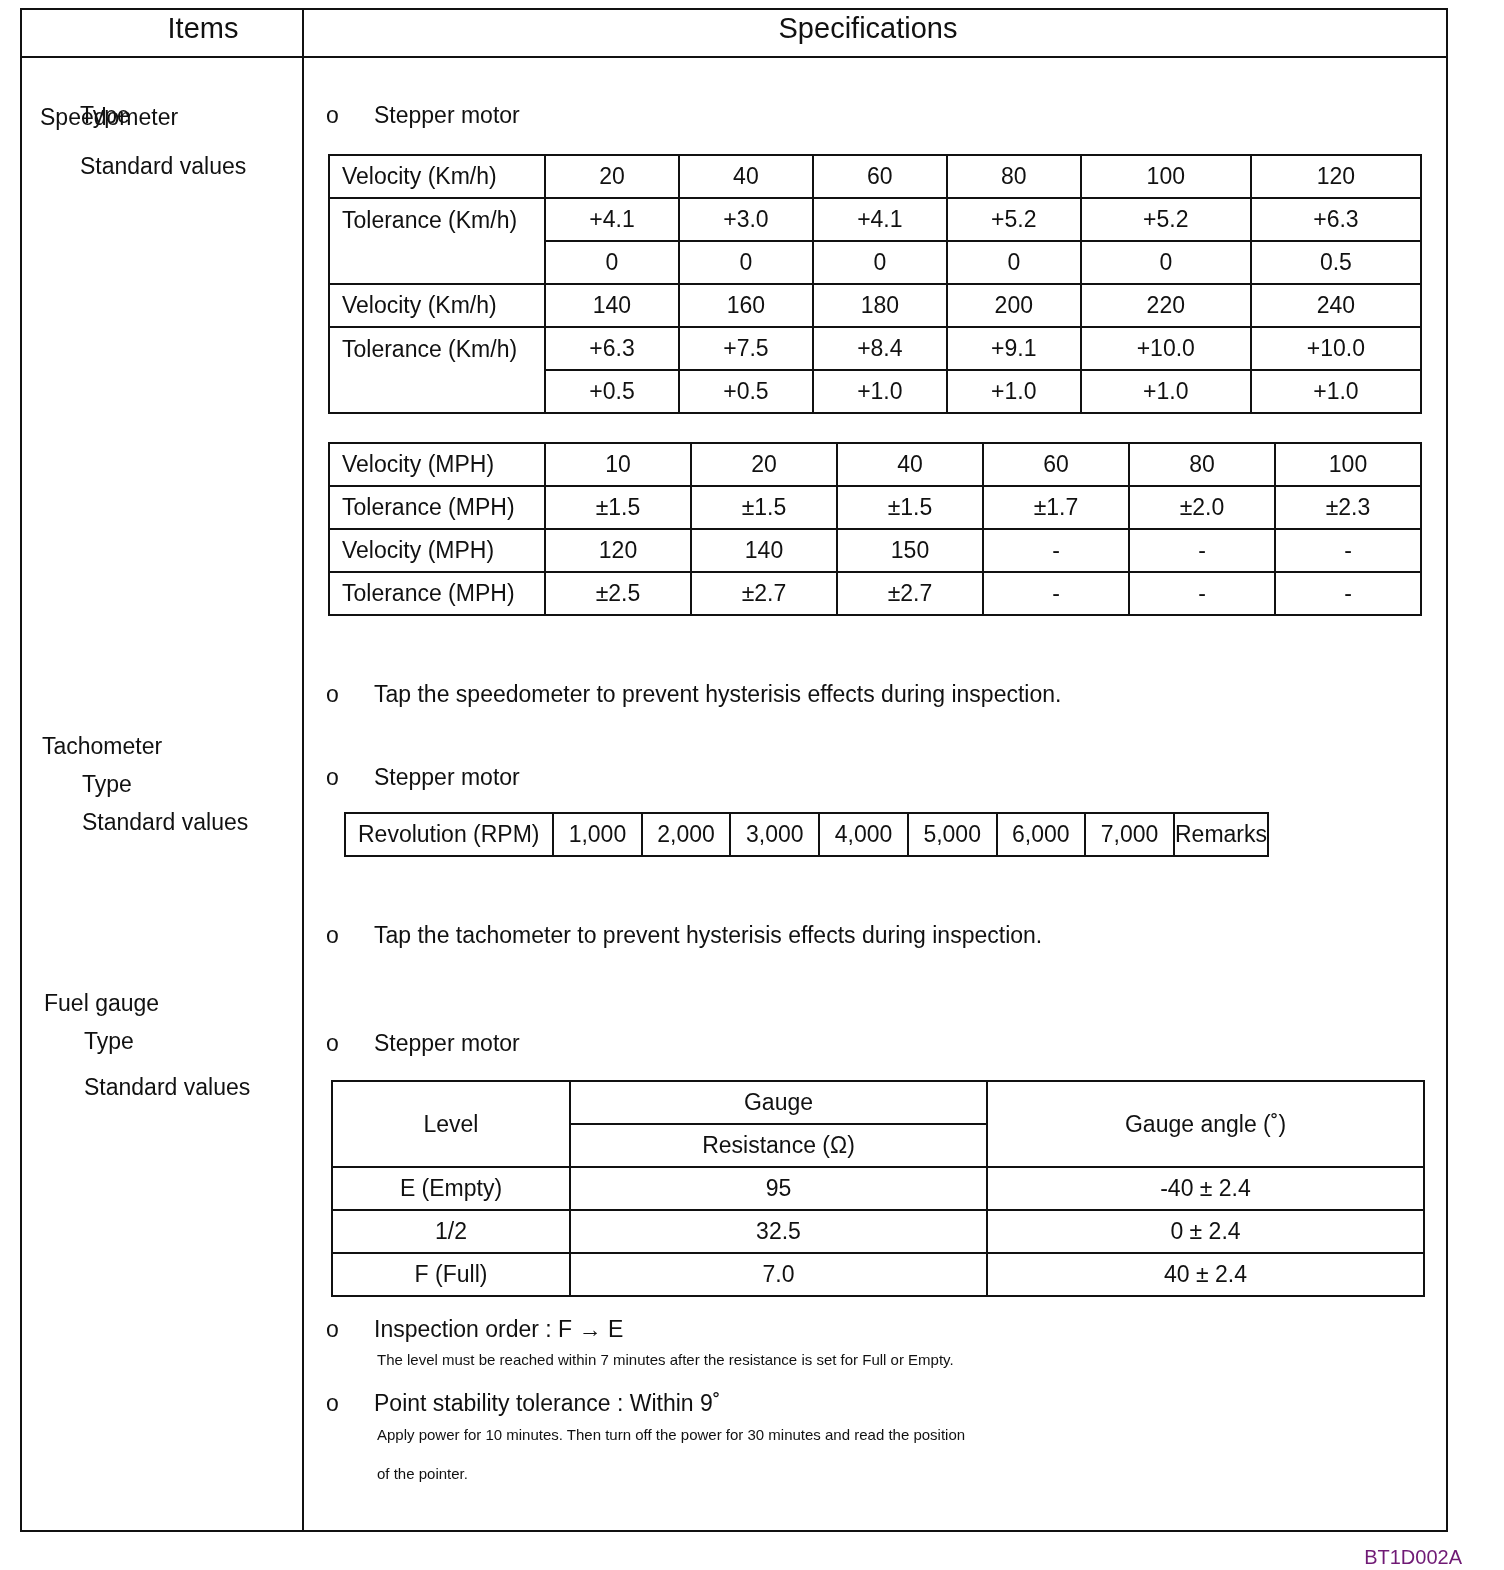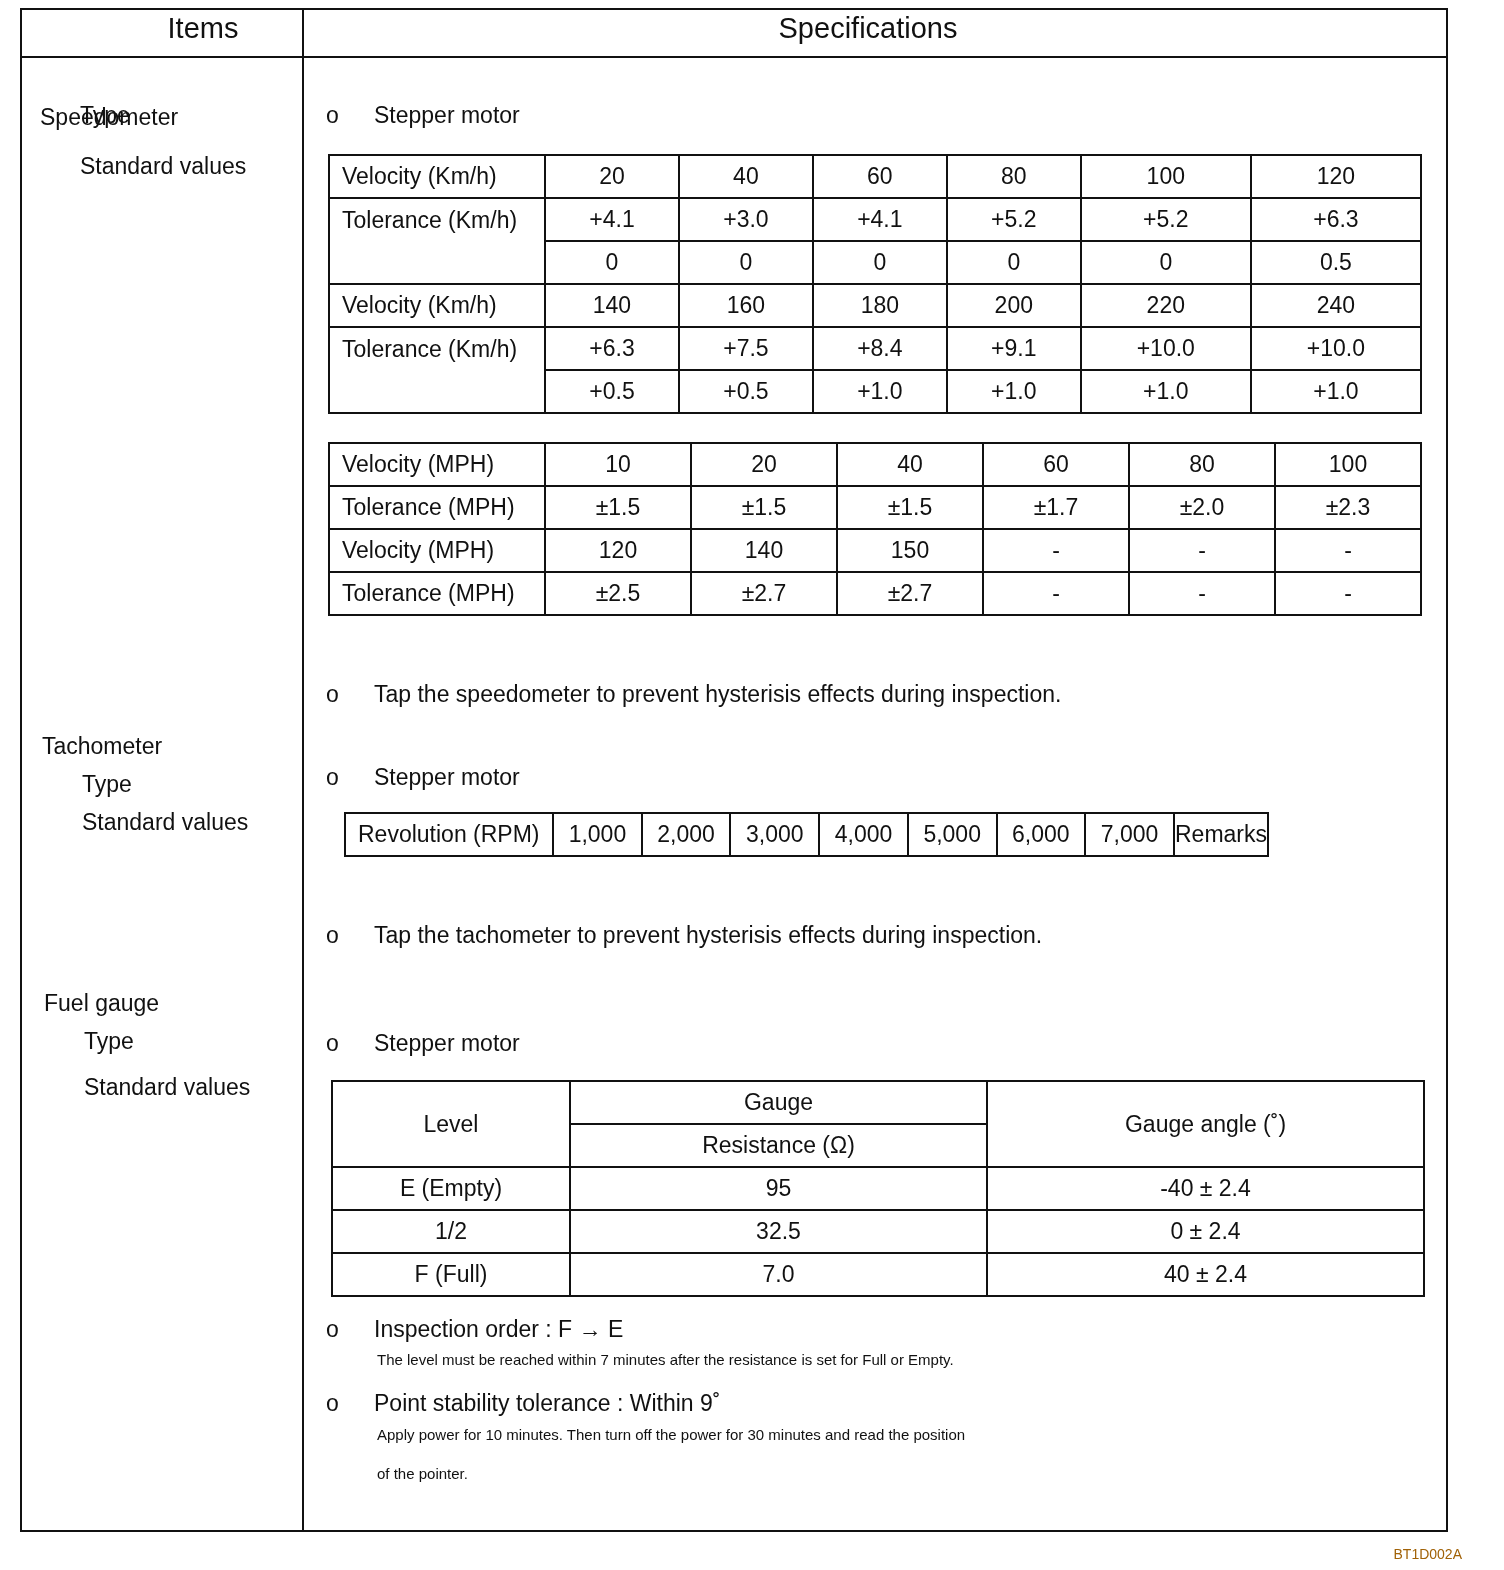--- a/index.html
+++ b/index.html
@@ -20,21 +20,21 @@
 
   .bullet { position: absolute; font-size: 23px; white-space: nowrap; }
   .bullet .o { display: inline-block; width: 48px; }
   .line { position: absolute; font-size: 15px; white-space: nowrap; }
 
   table.spec { position: absolute; border-collapse: collapse; font-size: 23px; }
   table.spec td {
     border: 2px solid #111; text-align: center; padding: 0; height: 41px;
   }
   table.spec td.rh { text-align: left; padding-left: 12px; white-space: nowrap; }
-  .tag { position: absolute; right: 42px; top: 1546px; font-size: 14px; color: #a16207; }
+  .tag { position: absolute; right: 42px; top: 1546px; font-size: 20px; color: #701a75; }
 </style>
 </head>
 <body>
 
 <div class="frame"></div>
 <div class="hdr-line"></div>
 <div class="col-line"></div>
 <div class="hdr-items">Items</div>
 <div class="hdr-spec">Specifications</div>
 

